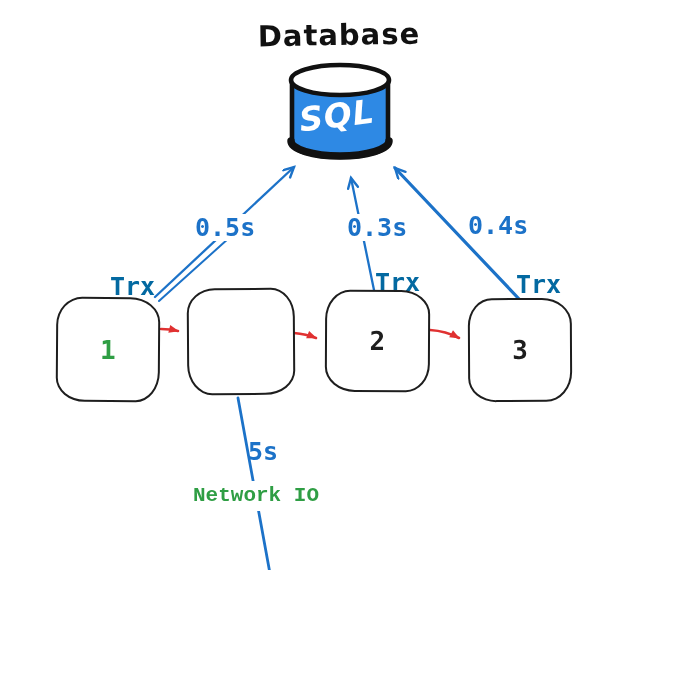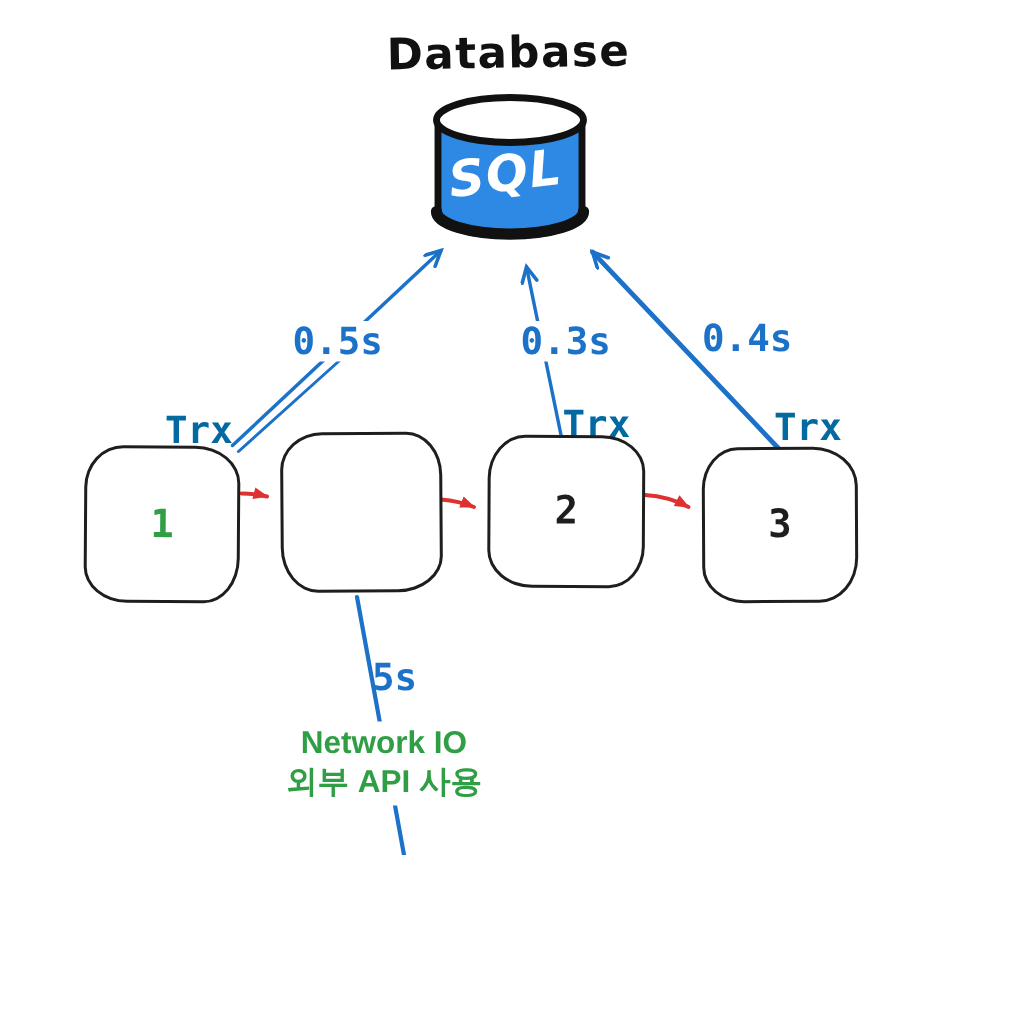--- a/index.html
+++ b/index.html
@@ -102,21 +102,21 @@
     position: absolute;
     left: 150px; top: 481px;
     width: 212px;
     text-align: center;
     background: #ffffff;
     color: #2f9e44;
     font-size: 21px;
     font-weight: bold;
     line-height: 26px;
     padding: 2px 0;
-    font-family: Liberation Sans, sans-serif;
+    font-family: Liberation Mono, monospace;
   }
 </style>
 </head>
 <body>
 
 <div class="canvas">
 
   <svg class="artwork" viewBox="0 0 678 681" xmlns="http://www.w3.org/2000/svg">
     <defs>
       <marker id="vblue" markerWidth="18" markerHeight="18" refX="12" refY="6" orient="auto" markerUnits="userSpaceOnUse">
@@ -169,16 +169,15 @@
   <div class="pbox pbox-3">
     <span>2</span>
   </div>
   <div class="pbox pbox-4">
     <span>3</span>
   </div>
 
   <div class="lbl time time-network">5s</div>
   <div class="net-note">
     <div>Network IO</div>
-    <div>외부 API 사용</div>
   </div>
 
 </div>
 
 </body></html>

